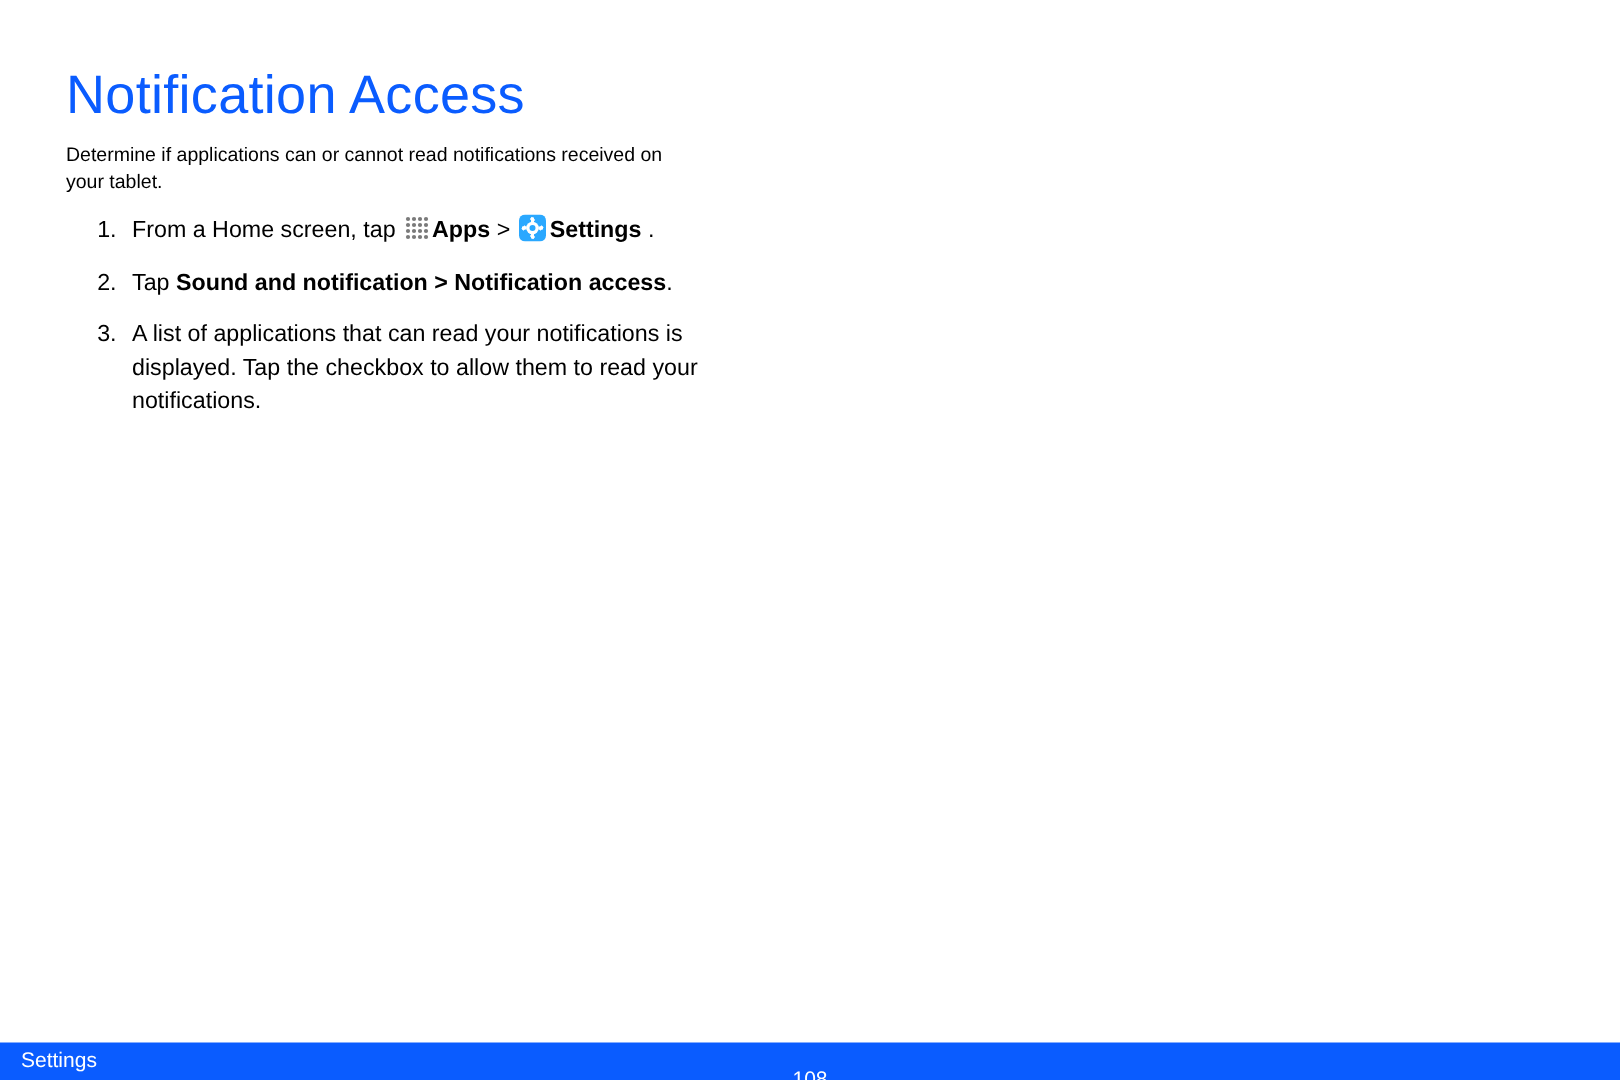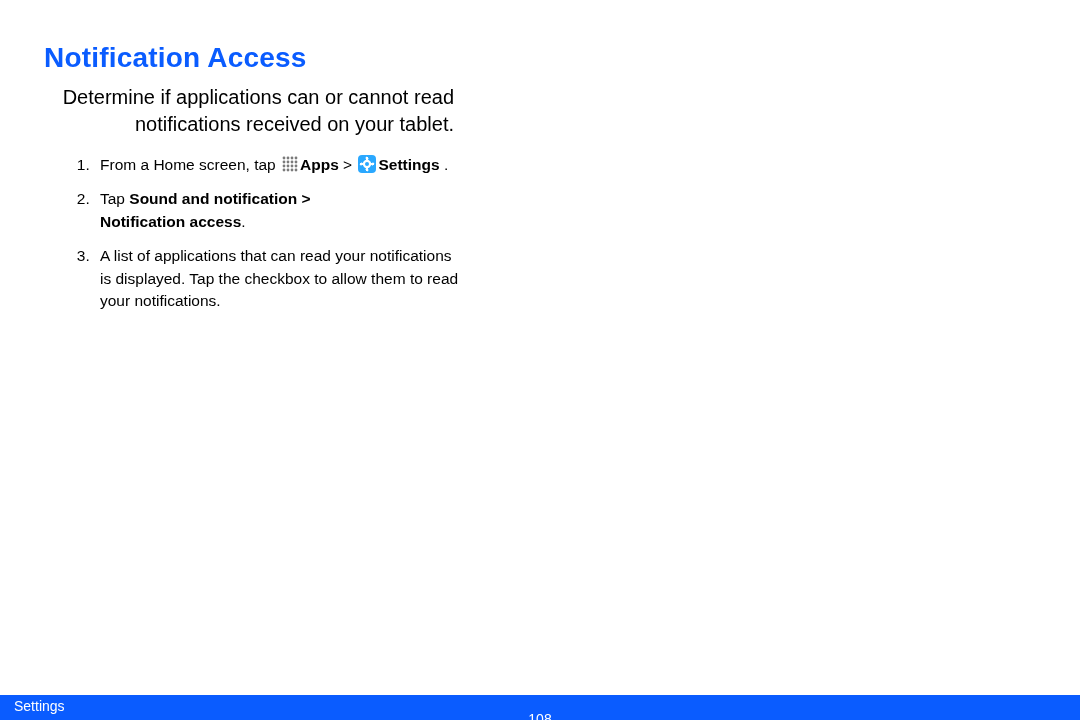--- a/index.html
+++ b/index.html
@@ -18,35 +18,34 @@
     position: relative;
     box-sizing: border-box;
   }
   .content {
     padding: 42px 44px 0 44px;
     width: 520px;
     box-sizing: border-box;
   }
   h1.title {
     color: #0a5cff;
-    font-size: 28px;
-    font-weight: 700;
+    font-size: 36px;
+    font-weight: 400;
     margin: 0 0 10px 0;
     letter-spacing: 0.2px;
   }
   .intro {
     color: #000;
-    font-size: 20px;
+    font-size: 13px;
     line-height: 1.35;
     margin: 0 0 14px 0;
     max-width: 410px;
-    text-align: right;
   }
   ol.steps {
-    margin: 16px;
+    margin: 4px;
     padding-left: 34px;
     font-size: 15.5px;
     color: #000;
   }
   ol.steps li {
     margin-bottom: 12px;
     line-height: 1.45;
     padding-left: 6px;
     max-width: 400px;
   }

